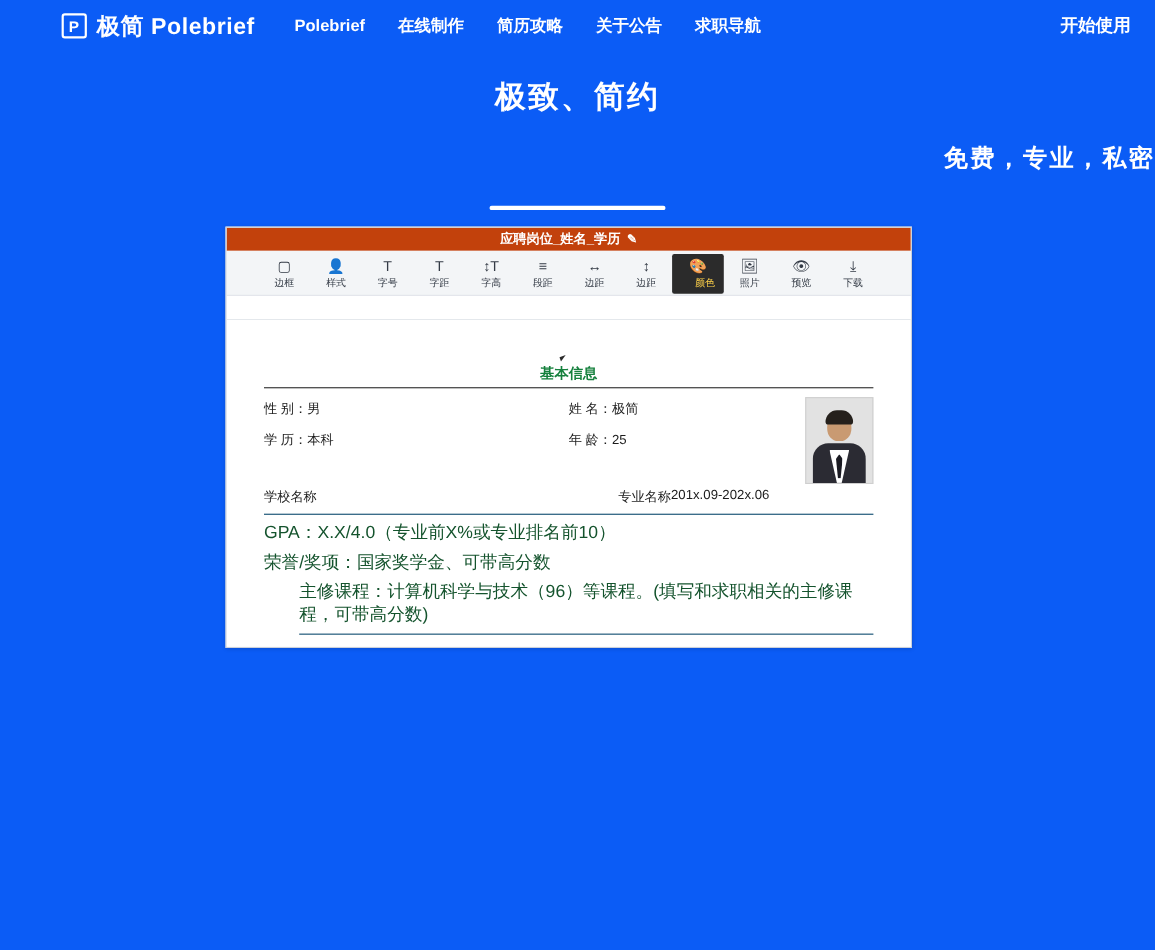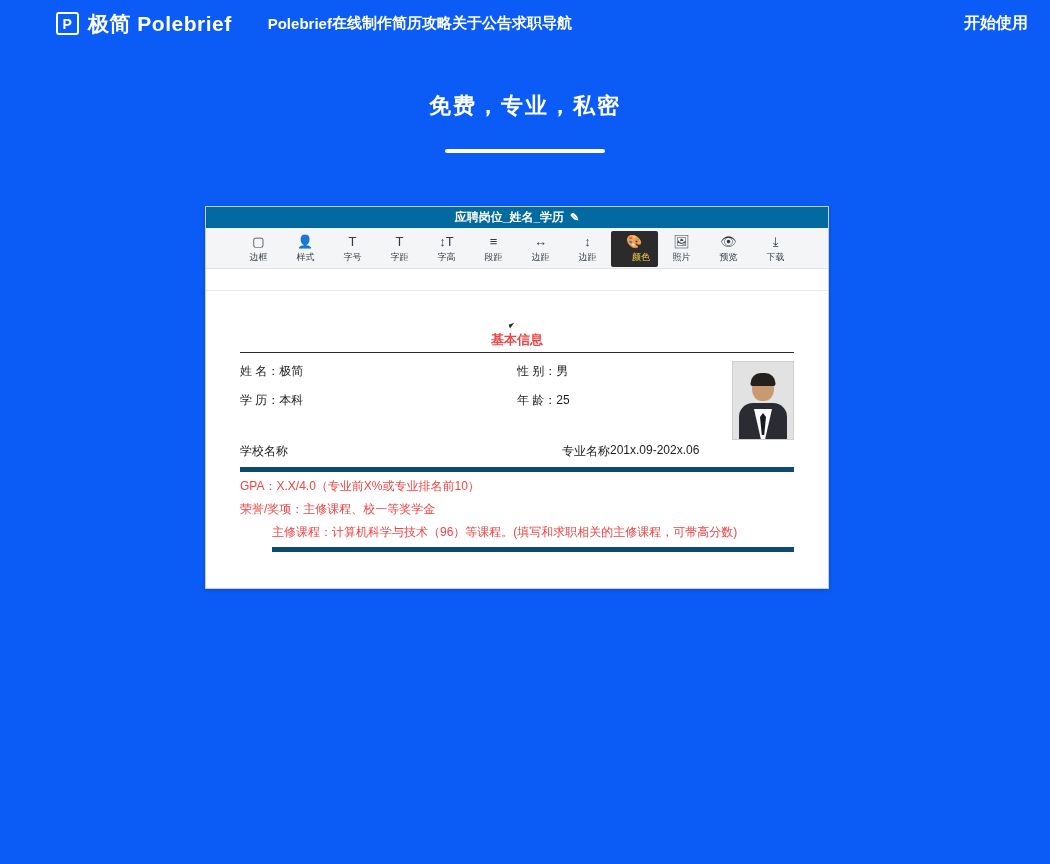--- a/index.html
+++ b/index.html
@@ -33,20 +33,21 @@
     width: 23px; height: 23px;
     border: 2px solid #ffffff;
     border-radius: 3px;
     display: flex; align-items: center; justify-content: center;
     font-size: 14px; font-weight: bold;
     line-height: 1;
   }
   .nav-links {
     display: flex;
     align-items: center;
+    gap: 30px;
     margin-left: 36px;
     font-size: 15px;
     font-weight: bold;
   }
   .nav-link { color: #ffffff; text-decoration: none; white-space: nowrap; }
   .nav-cta {
     margin-left: auto;
     font-size: 16px;
     font-weight: bold;
     color: #ffffff;
@@ -62,20 +63,21 @@
     margin: 0;
     font-size: 28px;
     font-weight: bold;
     letter-spacing: 2px;
   }
   .hero h2 {
     margin: 22px 0 0 0;
     font-size: 22px;
     font-weight: bold;
     letter-spacing: 2px;
+    text-align: right;
   }
   .hero-rule {
     width: 160px;
     height: 4px;
     background: #ffffff;
     margin: 28px auto 0 auto;
     border-radius: 2px;
   }
   
   .editor {
@@ -84,21 +86,21 @@
     top: 206px;
     width: 624px;
     height: 383px;
     background: #ffffff;
     border: 1px solid #c8ced6;
     box-shadow: 0 1px 4px rgba(0,0,0,.18);
     overflow: hidden;
   }
   .editor-title {
     height: 21px;
-    background: #0369a1;
+    background: #c2410c;
     color: #ffffff;
     font-size: 12px;
     font-weight: bold;
     display: flex;
     align-items: center;
     justify-content: center;
     gap: 6px;
   }
   .editor-title .edit-pen { font-size: 11px; }
   .toolbar {
@@ -153,26 +155,26 @@
     width: 0; height: 0;
     border-left: 6px solid #2a2a2a;
     border-bottom: 4px solid transparent;
     border-right: 4px solid transparent;
     transform: rotate(-20deg);
   }
   .sec-title {
     text-align: center;
     font-size: 13px;
     font-weight: bold;
-    color: #ef4444;
+    color: #15803d;
     margin-top: 14px;
     padding-bottom: 3px;
   }
   .rule-thick { border-bottom: 1.6px solid #2b2b2b; }
-  .rule-thin  { border-bottom: 5px solid #0c4a6e; }
+  .rule-thin  { border-bottom: 1px solid #0c4a6e; }
   .info-block {
     position: relative;
     padding-top: 10px;
   }
   .info-row {
     display: flex;
     font-size: 12px;
     color: #1c1c1c;
     margin-bottom: 12px;
   }
@@ -229,22 +231,22 @@
   }
   .edu-head {
     display: flex;
     font-size: 12px;
     color: #1c1c1c;
     padding: 10px 0 7px 0;
   }
   .edu-head .c1 { width: 182px; }
   .edu-head .c2 { width: 188px; text-align: right; }
   .edu-line {
-    font-size: 12px;
-    color: #ef4444;
+    font-size: 16px;
+    color: #14532d;
     padding: 6px 0 0 0;
   }
   .edu-line:last-child { padding-bottom: 6px; margin-left: 32px; }
 </style>
 </head>
 <body>
 
 <div class="navbar">
   <div class="brand">
     <span class="brand-mark">P</span>
@@ -254,20 +256,21 @@
     <a class="nav-link" href="#">Polebrief</a>
     <a class="nav-link" href="#">在线制作</a>
     <a class="nav-link" href="#">简历攻略</a>
     <a class="nav-link" href="#">关于公告</a>
     <a class="nav-link" href="#">求职导航</a>
   </div>
   <div class="nav-cta">开始使用</div>
 </div>
 
 <div class="hero">
+  <h1>极致、简约</h1>
   <h2>免费，专业，私密</h2>
   <div class="hero-rule"></div>
 </div>
 
 <div class="editor">
 
   <div class="editor-title">
     <span>应聘岗位_姓名_学历</span>
     <span class="edit-pen">✎</span>
   </div>
@@ -332,35 +335,35 @@
 
     <div class="info-block">
       <div class="photo">
         <span class="body"></span>
         <span class="shirt"></span>
         <span class="tie"></span>
         <span class="head"></span>
         <span class="hair"></span>
       </div>
       <div class="info-row">
+        <span class="info-col">性 别：男</span>
         <span class="info-col">姓 名：极简</span>
-        <span class="info-col">性 别：男</span>
       </div>
       <div class="info-row">
         <span class="info-col">学 历：本科</span>
         <span class="info-col">年 龄：25</span>
       </div>
       <div class="info-row">
       </div>
     </div>
 
 
     <div class="edu-head rule-thin">
       <span class="c1">学校名称</span>
       <span class="c2">专业名称</span>
       <span>201x.09-202x.06</span>
     </div>
 
     <div class="edu-line">GPA：X.X/4.0（专业前X%或专业排名前10）</div>
-    <div class="edu-line">荣誉/奖项：主修课程、校一等奖学金</div>
+    <div class="edu-line">荣誉/奖项：国家奖学金、可带高分数</div>
     <div class="edu-line rule-thin">主修课程：计算机科学与技术（96）等课程。(填写和求职相关的主修课程，可带高分数)</div>
   </div>
 </div>
 
 </body></html>

